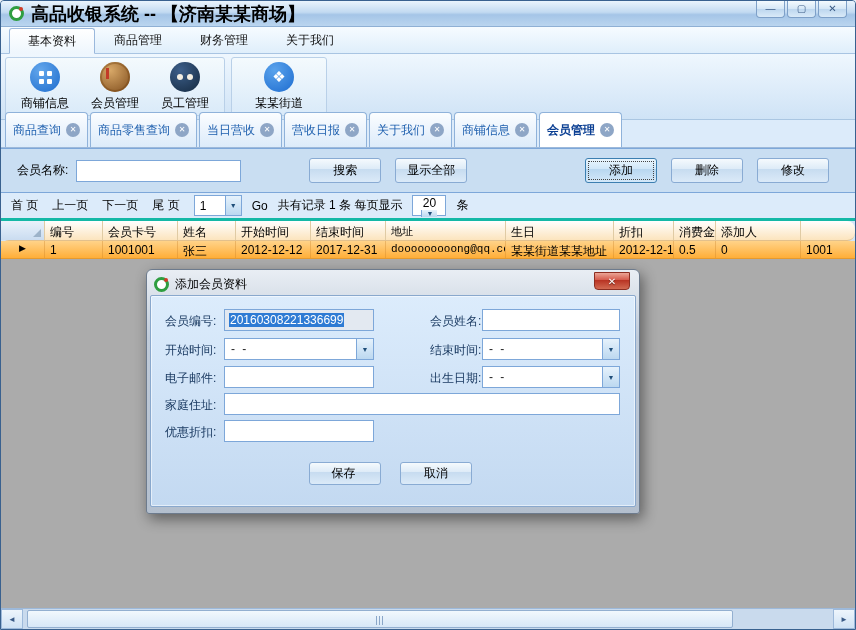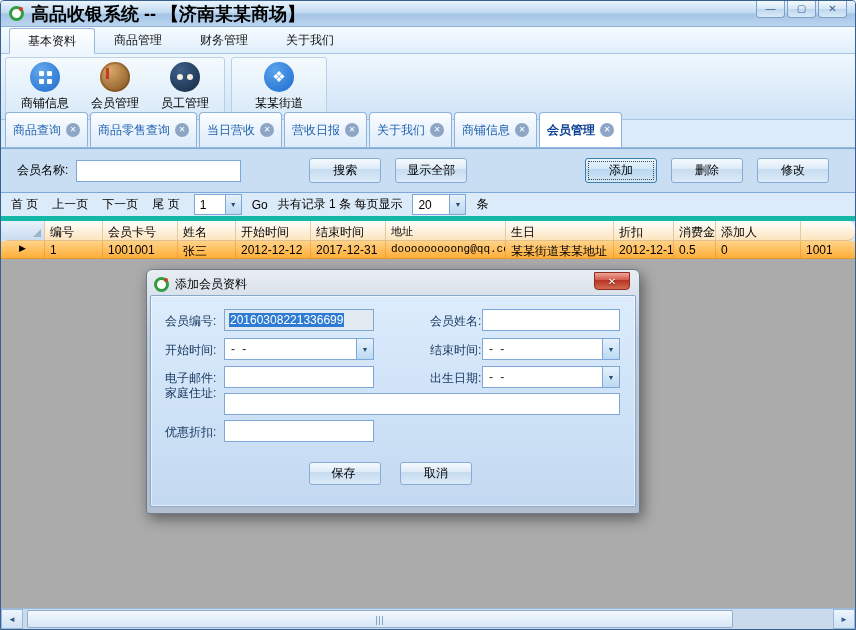--- a/index.html
+++ b/index.html
@@ -74,29 +74,29 @@
     background:linear-gradient(#f5fafd,#dceaf7 45%,#c7dcf0 45%,#dbeaf8); font-size:12px;
     font-family:inherit; cursor:default; }
   .btn-search{ margin-left:68px; } .btn-showall{ margin-left:14px; }
   .spacer{ flex:1; }
   .btn-add{ border-color:#3c7fb1; outline:1px dotted #444; outline-offset:-4px;
     background:linear-gradient(#eaf6fd,#cfe6f8 45%,#b8d7f0 45%,#d3e8f9); }
   .btn-del,.btn-mod{ margin-left:14px; }
 
   
   .pagerbar{ height:28px; flex:none; display:flex; align-items:center; padding:0 10px;
-    background:#dcebfa; border-bottom:5px solid #14b8a6; }
+    background:#dcebfa; border-bottom:3px solid #14b8a6; }
   .plink{ margin-right:14px; cursor:default; }
   .combo{ display:flex; align-items:center; height:21px; border:1px solid #7da7d9; background:#fff;
     margin-right:10px; }
   .combo .cval{ padding:0 5px; flex:1; }
   .combo .carr{ width:16px; height:100%; display:flex; align-items:center; justify-content:center;
     font-size:7px; color:#1f4e79; border-left:1px solid #7da7d9;
     background:linear-gradient(#e6f2fc,#bcd8f0); }
-  .combo-page{ width:48px; } .combo-size{ width:54px; }
+  .combo-page{ width:48px; } .combo-size{ width:34px;flex-direction:column; }
   .ptext{ margin-right:10px; }
 
   
   .grid{ flex:none; }
   .hrow{ display:flex; height:20px; background:linear-gradient(#ffffff,#fce4bd);
     border-bottom:1px solid #e2c08c;border-radius:8px; }
   .hrow>div{ flex:none; border-right:1px solid #e0cba4; padding:3px 0 0 5px; overflow:hidden;
     white-space:nowrap; }
   .corner{ background:linear-gradient(#e9f2fb,#cadcf0); position:relative; }
   .corner::after{ content:""; position:absolute; right:3px; bottom:3px; border-style:solid;
@@ -155,21 +155,21 @@
     color:#fff; font-size:10px; font-weight:bold; text-align:center; line-height:17px;
     text-shadow:0 1px 1px rgba(0,0,0,.5); }
   .dlg-body{ height:212px; border:1px solid #89a8cd; border-radius:2px; position:relative;
     background:linear-gradient(#dcecfc,#c3d9f1); box-shadow:inset 0 0 0 1px rgba(255,255,255,.55); }
   .dlg-body label{ position:absolute; color:#16365e; }
   .fld{ position:absolute; height:22px; border:1px solid #7da7d9; background:#fff; font-size:12px;
     font-family:inherit; padding:0 4px; }
   .l-c1{ left:14px; } .l-c2{ left:279px; }
   .f-c1{ left:73px; width:150px; } .f-c2{ left:331px; width:138px; }
   .r1{ top:13px; } .r2{ top:42px; } .r3{ top:70px; } .r4{ top:97px; } .r5{ top:124px; }
-  .lr1{ top:17px; } .lr2{ top:46px; } .lr3{ top:74px; } .lr4{ top:89px; } .lr5{ top:128px; }
+  .lr1{ top:17px; } .lr2{ top:46px; } .lr3{ top:74px; } .lr4{ top:101px; } .lr5{ top:128px; }
   .f-wide{ left:73px; width:396px; }
   .memno{ background:#e3e9f1; display:flex; align-items:center; }
   .memno span{ background:#2e7bd4; color:#fff; padding:0 1px; }
   .dcombo{ display:flex; align-items:center; padding:0; }
   .dcombo .cval{ flex:1; padding:0 6px; color:#222; letter-spacing:2px; }
   .dcombo .carr{ width:17px; height:100%; display:flex; align-items:center; justify-content:center;
     font-size:7px; color:#1f4e79; border-left:1px solid #7da7d9;
     background:linear-gradient(#e6f2fc,#bcd8f0); }
   .dlg-btn{ position:absolute; top:166px; width:72px; height:23px; }
   .b-save{ left:158px;padding-left:7px; } .b-cancel{ left:249px; }

